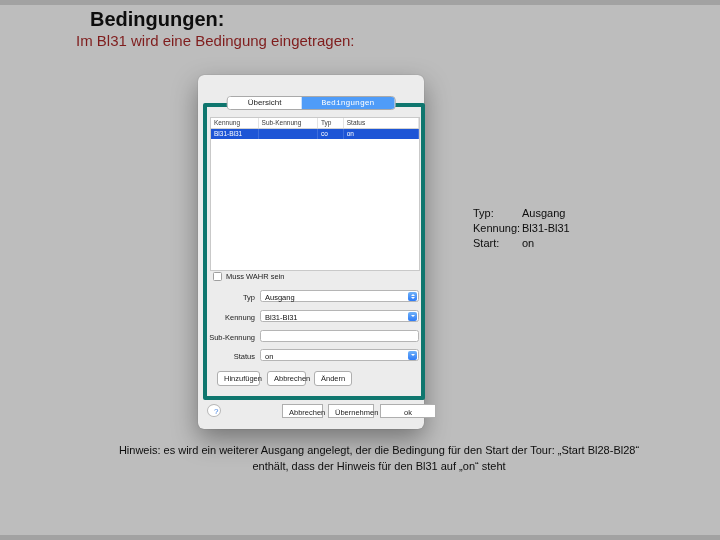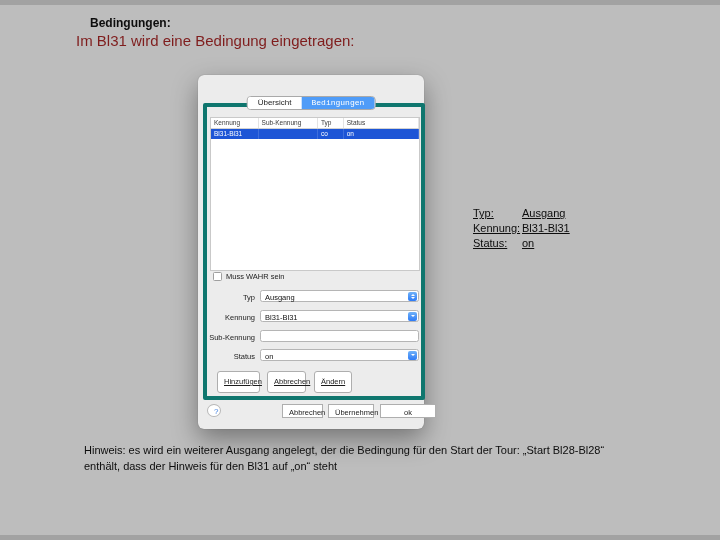--- a/index.html
+++ b/index.html
@@ -2,38 +2,38 @@
 <html><head>
 <meta charset="utf-8">
 <style>
   html,body{margin:0;padding:0;}
   .slide{position:relative;width:720px;height:540px;background:#bdbdbd;overflow:hidden;
          font-family:"Liberation Sans",sans-serif;}
   .edge-bar{position:absolute;left:0;width:720px;height:5px;background:#a2a2a2;}
   .edge-bar.top{top:0;}
   .edge-bar.bottom{top:535px;}
 
-  .heading{position:absolute;left:90px;top:16px;font-size:12px;font-weight:bold;color:#0d0d0d;}
+  .heading{position:absolute;left:90px;top:8px;font-size:20px;font-weight:bold;color:#0d0d0d;}
   .subheading{position:absolute;left:76px;top:32px;font-size:15px;color:#7f1d1d;}
 
   
   .dialog{position:absolute;left:198px;top:75px;width:226px;height:354px;background:#ececec;
           border-radius:6px;box-shadow:0 10px 26px rgba(0,0,0,.38),0 0 1px rgba(0,0,0,.4);}
   .titlebar{position:absolute;left:0;top:0;width:100%;height:19px;border-radius:6px 6px 0 0;
             background:linear-gradient(#f5f5f5,#d9d9d9);border-bottom:1px solid #bfbfbf;}
   .tl{position:absolute;top:6px;width:7px;height:7px;border-radius:50%;}
   .tl.red{left:8px;background:#ef4d47;border:.5px solid #d43b36;}
   .tl.gray{left:20px;background:#dcdcdc;border:.5px solid #c0c0c0;}
   .tl.green{left:32px;background:#43c242;border:.5px solid #2fa52f;}
   .wintitle{position:absolute;left:0;right:0;top:5px;text-align:center;font-size:8px;
             font-weight:600;color:#3f3f3f;}
 
   .tabs{position:absolute;left:50%;top:21px;transform:translateX(-50%);display:flex;z-index:3;
         border:1px solid #a9a9a9;border-radius:4px;overflow:hidden;background:#fff;}
-  .tab{font-size:8px;line-height:12px;height:12px;padding:0 10px;color:#222;background:#fff;}
+  .tab{font-size:8px;line-height:12px;height:12px;padding:0 20px;color:#222;background:#fff;}
   .tab.selected{background:#4f9cf8;color:#fff;font-family:Liberation Mono, monospace;}
 
   .panel{position:absolute;left:5px;top:28px;width:214px;height:289px;background:#ececec;
          border:4px solid #0f766e;border-radius:2px;}
 
   .table{position:absolute;left:3px;top:10px;width:208px;height:152px;background:#fff;
          border:1px solid #c9c9c9;}
   .thead{display:flex;height:10px;border-bottom:1px solid #d2d2d2;}
   .th{font-size:6.5px;line-height:10px;color:#3a3a3a;padding-left:3px;border-right:1px solid #e3e3e3;}
   .c1{width:44px;} .c2{width:56px;} .c3{width:22px;} .c4{width:72px;}
@@ -50,35 +50,35 @@
   .field{position:absolute;left:53px;top:0;width:159px;height:12px;background:#fff;
          border:1px solid #b5b5b5;border-radius:2.5px;box-sizing:border-box;}
   .fvalue{position:absolute;left:4px;top:1.5px;font-size:7.5px;color:#111;}
   .blue-btn{position:absolute;right:1px;top:1px;width:9px;height:8.5px;border-radius:2px;
             background:linear-gradient(#70b2f9,#2e7bf6);display:flex;flex-direction:column;
             align-items:center;justify-content:center;}
   .tri{width:0;height:0;border-left:2px solid transparent;border-right:2px solid transparent;}
   .tri.up{border-bottom:2.5px solid #fff;margin-bottom:1px;}
   .tri.down{border-top:2.5px solid #fff;}
 
-  .pbtn{position:absolute;height:22px;background:#fff;border:1px solid #aeaeae;border-radius:3px;
-        font-size:7.5px;color:#1c1c1c;text-align:center;line-height:12px;box-sizing:border-box;text-decoration:underline;}
+  .pbtn{position:absolute;height:15px;background:#fff;border:1px solid #aeaeae;border-radius:3px;
+        font-size:7.5px;color:#1c1c1c;text-align:center;line-height:12px;box-sizing:border-box;}
 
   .help-btn{position:absolute;left:9px;top:329px;width:13px;height:13px;border-radius:50%;
             background:#fff;border:1px solid #b7b7b7;text-align:center;line-height:12px;
             font-size:8px;color:#3e7fe0;box-sizing:border-box;}
   .footer-btn{position:absolute;top:329px;height:14px;background:#fff;border:1px solid #aeaeae;
               border-radius:0;font-size:7.5px;color:#1c1c1c;text-align:center;line-height:13px;
               box-sizing:border-box;}
 
   
-  .annotation{position:absolute;left:473px;top:206px;font-size:11px;color:#0d0d0d;text-decoration:underline;}
+  .annotation{position:absolute;left:473px;top:206px;font-size:11px;color:#0d0d0d;}
   .ann-row{display:flex;height:14.7px;align-items:center;}
   .ann-label{width:49px;}
-  .note{position:absolute;left:84px;top:443px;width:590px;font-size:11px;line-height:15.5px;color:#0d0d0d;}
+  .note{position:absolute;left:84px;top:443px;width:590px;font-size:11px;line-height:15.5px;color:#0d0d0d;text-align:center;}
 </style>
 </head>
 <body>
 
 <div class="slide">
   <div class="edge-bar top"></div>
   <div class="edge-bar bottom"></div>
 
   <div class="heading">Bedingungen:</div>
   <div class="subheading">Im Bl31 wird eine Bedingung eingetragen:</div>
@@ -165,21 +165,21 @@
   <div class="annotation">
     <div class="ann-row">
       <span class="ann-label">Typ:</span>
       <span>Ausgang</span>
     </div>
     <div class="ann-row">
       <span class="ann-label">Kennung:</span>
       <span>Bl31-Bl31</span>
     </div>
     <div class="ann-row">
-      <span class="ann-label">Status:</span>
+      <span class="ann-label">Start:</span>
       <span>on</span>
     </div>
   </div>
 
   <div class="note">
     <div>Hinweis: es wird ein weiterer Ausgang angelegt, der die Bedingung für den Start der Tour: „Start Bl28-Bl28“</div>
     <div>enthält, dass der Hinweis für den Bl31 auf „on“ steht</div>
   </div>
 </div>
 

